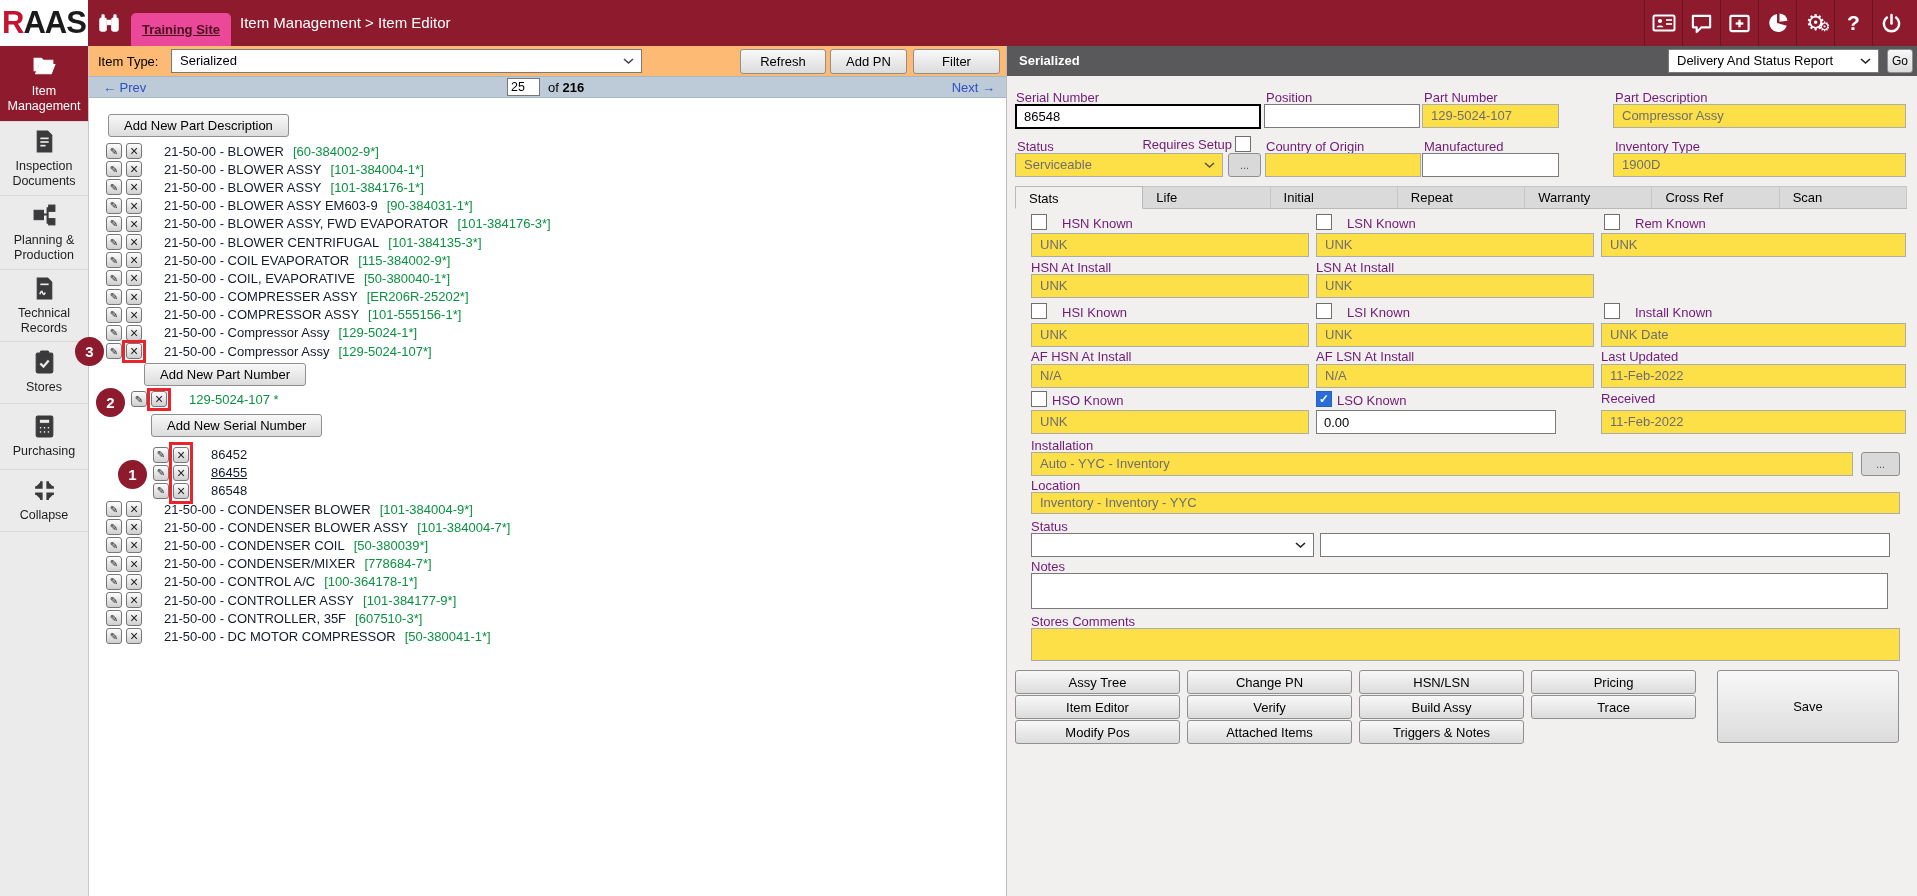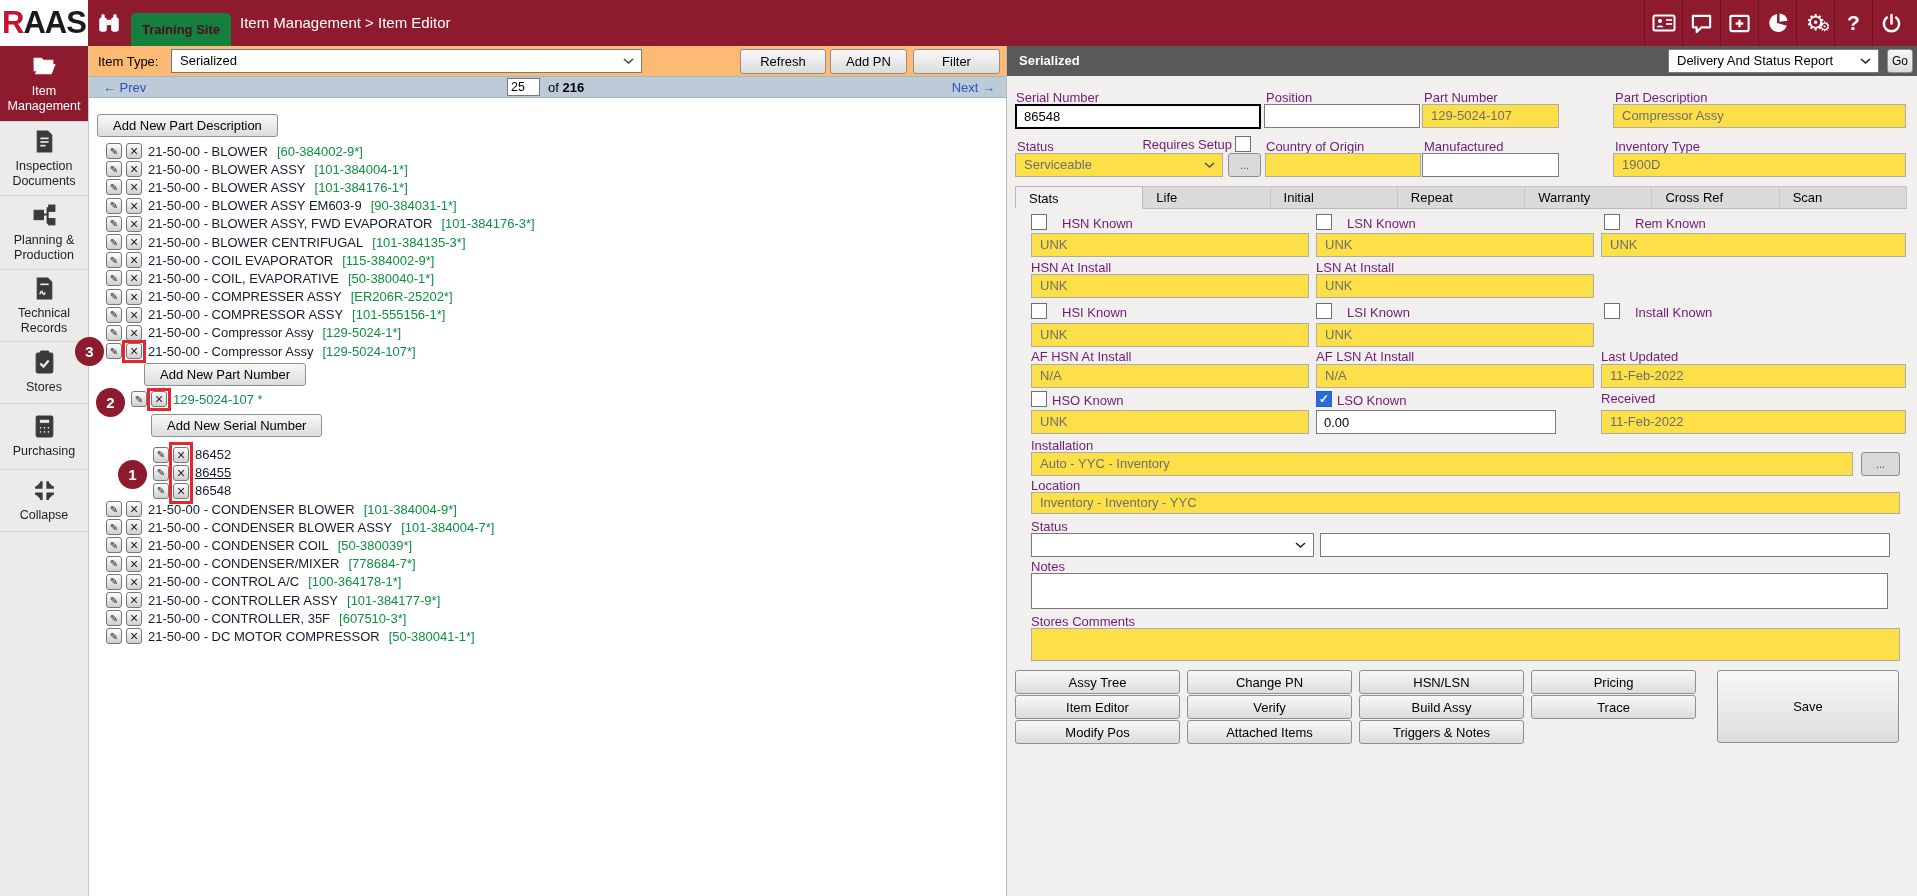--- a/index.html
+++ b/index.html
@@ -4,21 +4,21 @@
 <style>
 *{box-sizing:border-box;margin:0;padding:0}
 body{font-family:"Liberation Sans",sans-serif;background:#ddd}
 .app{position:relative;width:1917px;height:896px;background:#fff;overflow:hidden;font-size:13px;color:#000}
 .abs{position:absolute}
 
 .top{position:absolute;left:0;top:0;width:1917px;height:46px;background:#8E1A2D}
 .logo{position:absolute;left:0;top:0;width:88px;height:46px;background:#fff;display:flex;align-items:center;justify-content:center;font-weight:bold;font-size:31px;letter-spacing:-1px;color:#1b1b1b}
 .logo .r{color:#C41230}
 .binoc{position:absolute;left:96px;top:10px}
-.ttab{position:absolute;left:131px;top:13px;width:100px;height:33px;background:#15803d;border-radius:5px 5px 0 0;display:flex;align-items:center;justify-content:center;font-weight:bold;font-size:13px;color:#4A0E1C;}
+.ttab{position:absolute;left:131px;top:13px;width:100px;height:33px;background:#ec4899;border-radius:5px 5px 0 0;display:flex;align-items:center;justify-content:center;font-weight:bold;font-size:13px;color:#4A0E1C;text-decoration:underline}
 .bcrumb{position:absolute;left:240px;top:0;height:46px;line-height:46px;color:#fff;font-size:15px}
 .ticons{position:absolute;right:7px;top:0;height:46px;display:flex}
 .tbi{width:38px;height:46px;display:flex;align-items:center;justify-content:center;border-left:1px solid rgba(0,0,0,.25);color:#fff;cursor:pointer}
 .gearwrap{position:relative;color:#fff}
 .gearbig{font-size:22px}
 .gearsm{font-size:13px;position:absolute;left:13px;top:9px}
 .qmark{color:#fff;font-size:21px;font-weight:bold}
 
 .side{position:absolute;left:0;top:46px;width:89px;height:850px;background:#EBEBEB;border-right:1px solid #C9C9C9}
 .sitem{display:flex;flex-direction:column;align-items:center;justify-content:center;text-align:center;padding:6px 2px;border-bottom:1px solid #D8D8D8;color:#1E1E1E;gap:5px;font-size:12.5px;line-height:1.15;cursor:pointer}
@@ -30,21 +30,21 @@
 .pgbar{position:absolute;left:89px;top:76px;width:917px;height:22px;background:#BCCBD7;border-top:1px solid #A5B8C6;border-bottom:1px solid #A5B8C6}
 .bluelink{color:#2B50C8;font-size:13px;cursor:pointer}
 .gbtn{background:linear-gradient(#F8F8F8,#DCDCDC);border:1px solid #8F8F8F;border-radius:3px;font-size:13px;color:#000;display:flex;align-items:center;justify-content:center;font-family:inherit;cursor:pointer}
 
 .list-area{position:absolute;left:89px;top:98px;width:917px;height:798px;background:#fff}
 .list-btn{height:23px;background:linear-gradient(#F8F8F8,#DCDCDC);border:1px solid #8F8F8F;border-radius:3px;font-size:13px;padding:0 15px;display:inline-flex;align-items:center;font-family:inherit;cursor:pointer}
 .trow{height:18.2px;display:flex;align-items:center}
 .lvl1{padding-left:17px}.lvl2{padding-left:42px}.lvl3{padding-left:64px}
 .mini{width:16px;height:16px;min-width:16px;border:1px solid #777;border-radius:3px;background:linear-gradient(#FDFDFD,#CFCFCF);display:inline-flex;align-items:center;justify-content:center;font-size:10px;color:#222;margin-right:4px;cursor:pointer}
 .mini.xm{font-size:14px;line-height:1}
-.row-label{margin-left:2px;color:#141B2D;white-space:nowrap;cursor:pointer}
+.row-label{margin-left:18px;color:#141B2D;white-space:nowrap;cursor:pointer}
 .row-label .pn{color:#0B9140;margin-left:9px}
 .row-label.pn{color:#0B9140}
 .row-label.selected{text-decoration:underline}
 .acirc{position:absolute;width:29px;height:29px;border-radius:50%;background:#8E1A2D;color:#fff;font-weight:bold;font-size:15px;display:flex;align-items:center;justify-content:center;z-index:6}
 .hlbox{position:absolute;border:3px solid #E8252C;z-index:5}
 
 .rp{position:absolute;left:1006px;top:46px;width:911px;height:850px;background:#F1F0EF;border-left:1px solid #BBB}
 .rp-h{position:absolute;left:0;top:0;width:911px;height:30px;background:#59585A;color:#fff;font-weight:bold;font-size:13px;line-height:30px;padding-left:12px}
 .lb{position:absolute;font-size:13px;white-space:nowrap;color:#701a75}
 .fd{position:absolute;height:24px;font-size:13px;line-height:22px;padding:0 8px;white-space:nowrap;overflow:hidden}
@@ -206,21 +206,21 @@
 
   <div class="pgbar">
     <span class="bluelink abs" style="left:14px;top:3px">← Prev</span>
     <input class="abs" style="left: 418px; top: 1px; width: 33px; height: 18px; border: 1px solid rgb(119, 119, 119); font-size: 12.5px; padding: 0px 3px;" value="25">
     <span class="abs" style="left:459px;top:3px"><span>of</span> <b>216</b></span>
     <span class="bluelink abs" style="right:11px;top:3px">Next →</span>
   </div>
 
   <div class="list-area">
     <div style="padding-top:16px;padding-bottom:5px">
-      <button class="list-btn" style="margin-left:8px">Add New Part Description</button>
+      <button class="list-btn" style="margin-left:19px">Add New Part Description</button>
     </div>
 
     <div>
 
         <div class="trow lvl1">
           <span class="mini">✎</span>
           <span class="mini xm">×</span>
           <span class="row-label"><span>21-50-00 - BLOWER</span><span class="pn">[60-384002-9*]</span></span>
         </div>
 
@@ -459,20 +459,21 @@
     <div class="fd dis" style="left:309px;top:318px;width:278px">N/A</div>
     <span class="cb on" style="left:309px;top:345px">✓</span>
     <span class="lb" style="left:330px;top:347px">LSO Known</span>
     <input class="abs wht" style="left: 309px; top: 364px; width: 240px; height: 24px; font-size: 13px; padding: 0px 7px;" value="0.00">
 
     <span class="cb" style="left:597px;top:168px"></span>
     <span class="lb" style="left:628px;top:170px">Rem Known</span>
     <div class="fd dis" style="left:594px;top:187px;width:305px">UNK</div>
     <span class="cb" style="left:597px;top:257px"></span>
     <span class="lb" style="left:628px;top:259px">Install Known</span>
+    <div class="fd dis" style="left:594px;top:277px;width:305px">UNK Date</div>
     <span class="lb" style="left:594px;top:303px">Last Updated</span>
     <div class="fd dis" style="left:594px;top:318px;width:305px">11-Feb-2022</div>
     <span class="lb" style="left:594px;top:345px">Received</span>
     <div class="fd dis" style="left:594px;top:364px;width:305px">11-Feb-2022</div>
 
     <span class="lb" style="left:24px;top:392px">Installation</span>
     <div class="fd dis" style="left:24px;top:406px;width:822px">Auto - YYC - Inventory</div>
     <button class="gbtn abs" style="left:854px;top:406px;width:39px;height:24px;font-size:11px;color:#555;background:#D9D9D9">...</button>
     <span class="lb" style="left:24px;top:432px">Location</span>
     <div class="fd dis" style="left:24px;top:446px;width:869px;height:22px;line-height:20px">Inventory - Inventory - YYC</div>

